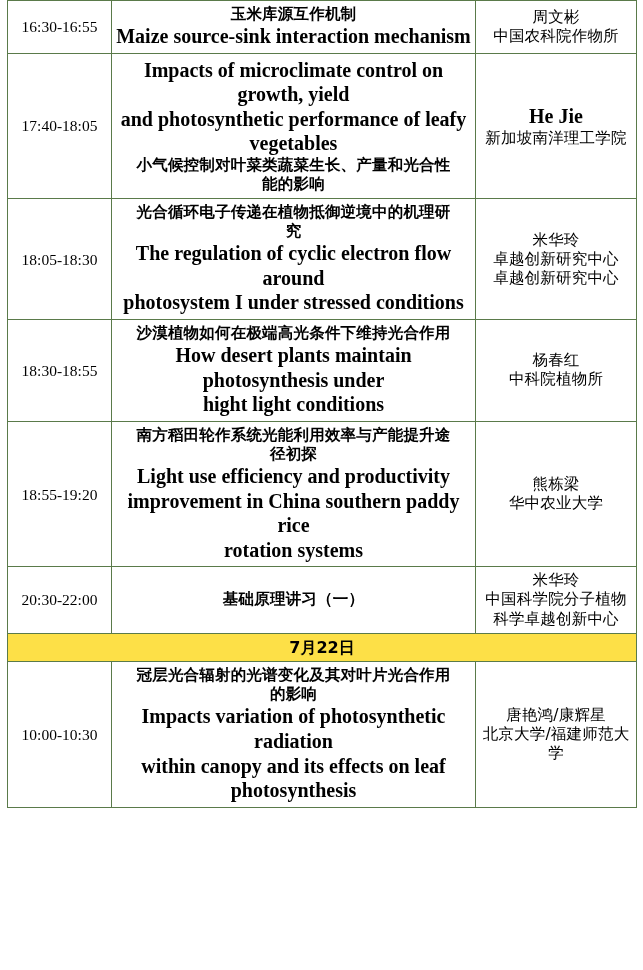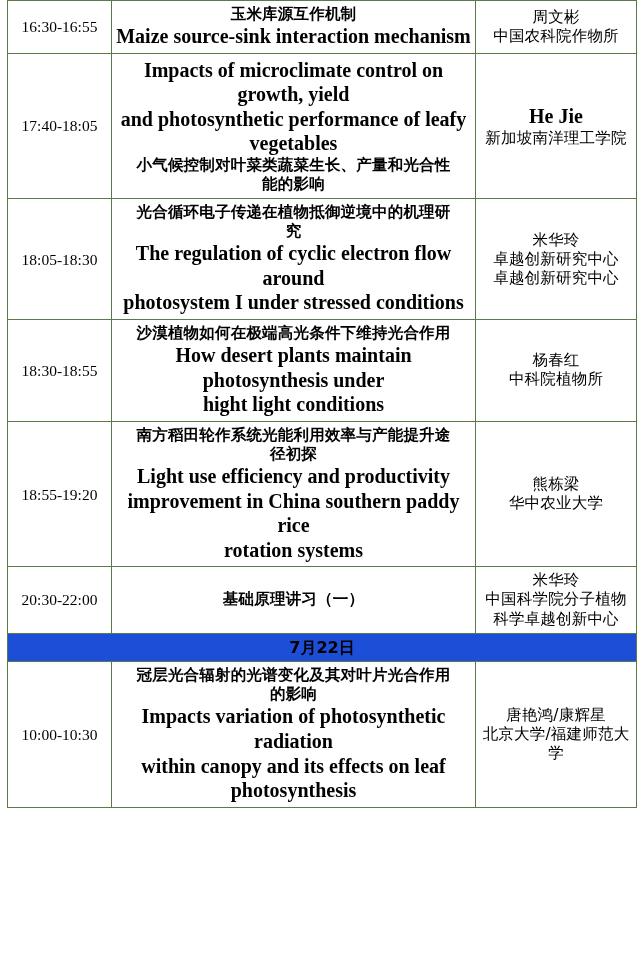--- a/index.html
+++ b/index.html
@@ -51,21 +51,21 @@
     letter-spacing: 0.2px;
   }
   .line-en {
     font-family: "Liberation Serif", "DejaVu Serif", serif;
     font-size: 20px;
   }
   .line-en.bold-name {
     font-weight: bold;
   }
   .date-banner td {
-    background: #1d4ed8;
+    background: #fde047;
     text-align: center;
     font-family: "DejaVu Sans", "Liberation Sans", sans-serif;
     font-weight: bold;
     font-size: 16px;
     padding: 7px 0;
   }
 </style>
 </head>
 <body>
 

